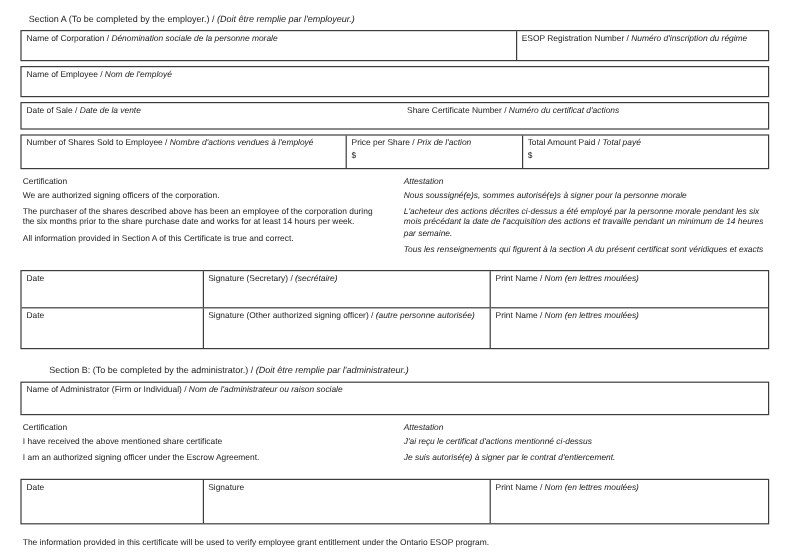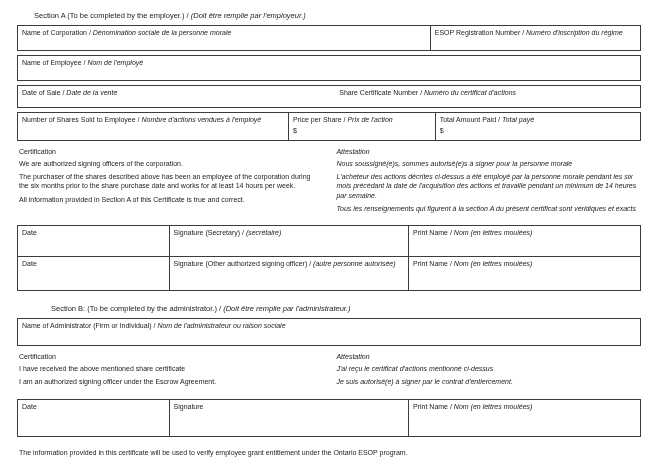--- a/index.html
+++ b/index.html
@@ -19,21 +19,21 @@
   .page {
     box-sizing: border-box;
     width: 658px;
     height: 466px;
     padding: 9px 17px 0 17px;
     position: relative;
   }
   .fr { font-style: italic; }
   .section-heading {
     font-size: 7.5px;
-    margin: 2px 0 5px 17px;
+    margin: 2px 0 5px 7px;
     white-space: nowrap;
   }
   .box {
     border: 1px solid #3c3c3c;
     display: flex;
     box-sizing: border-box;
     background: #ffffff;
   }
   .box + .box { margin-top: 4px; }
   .cell {

